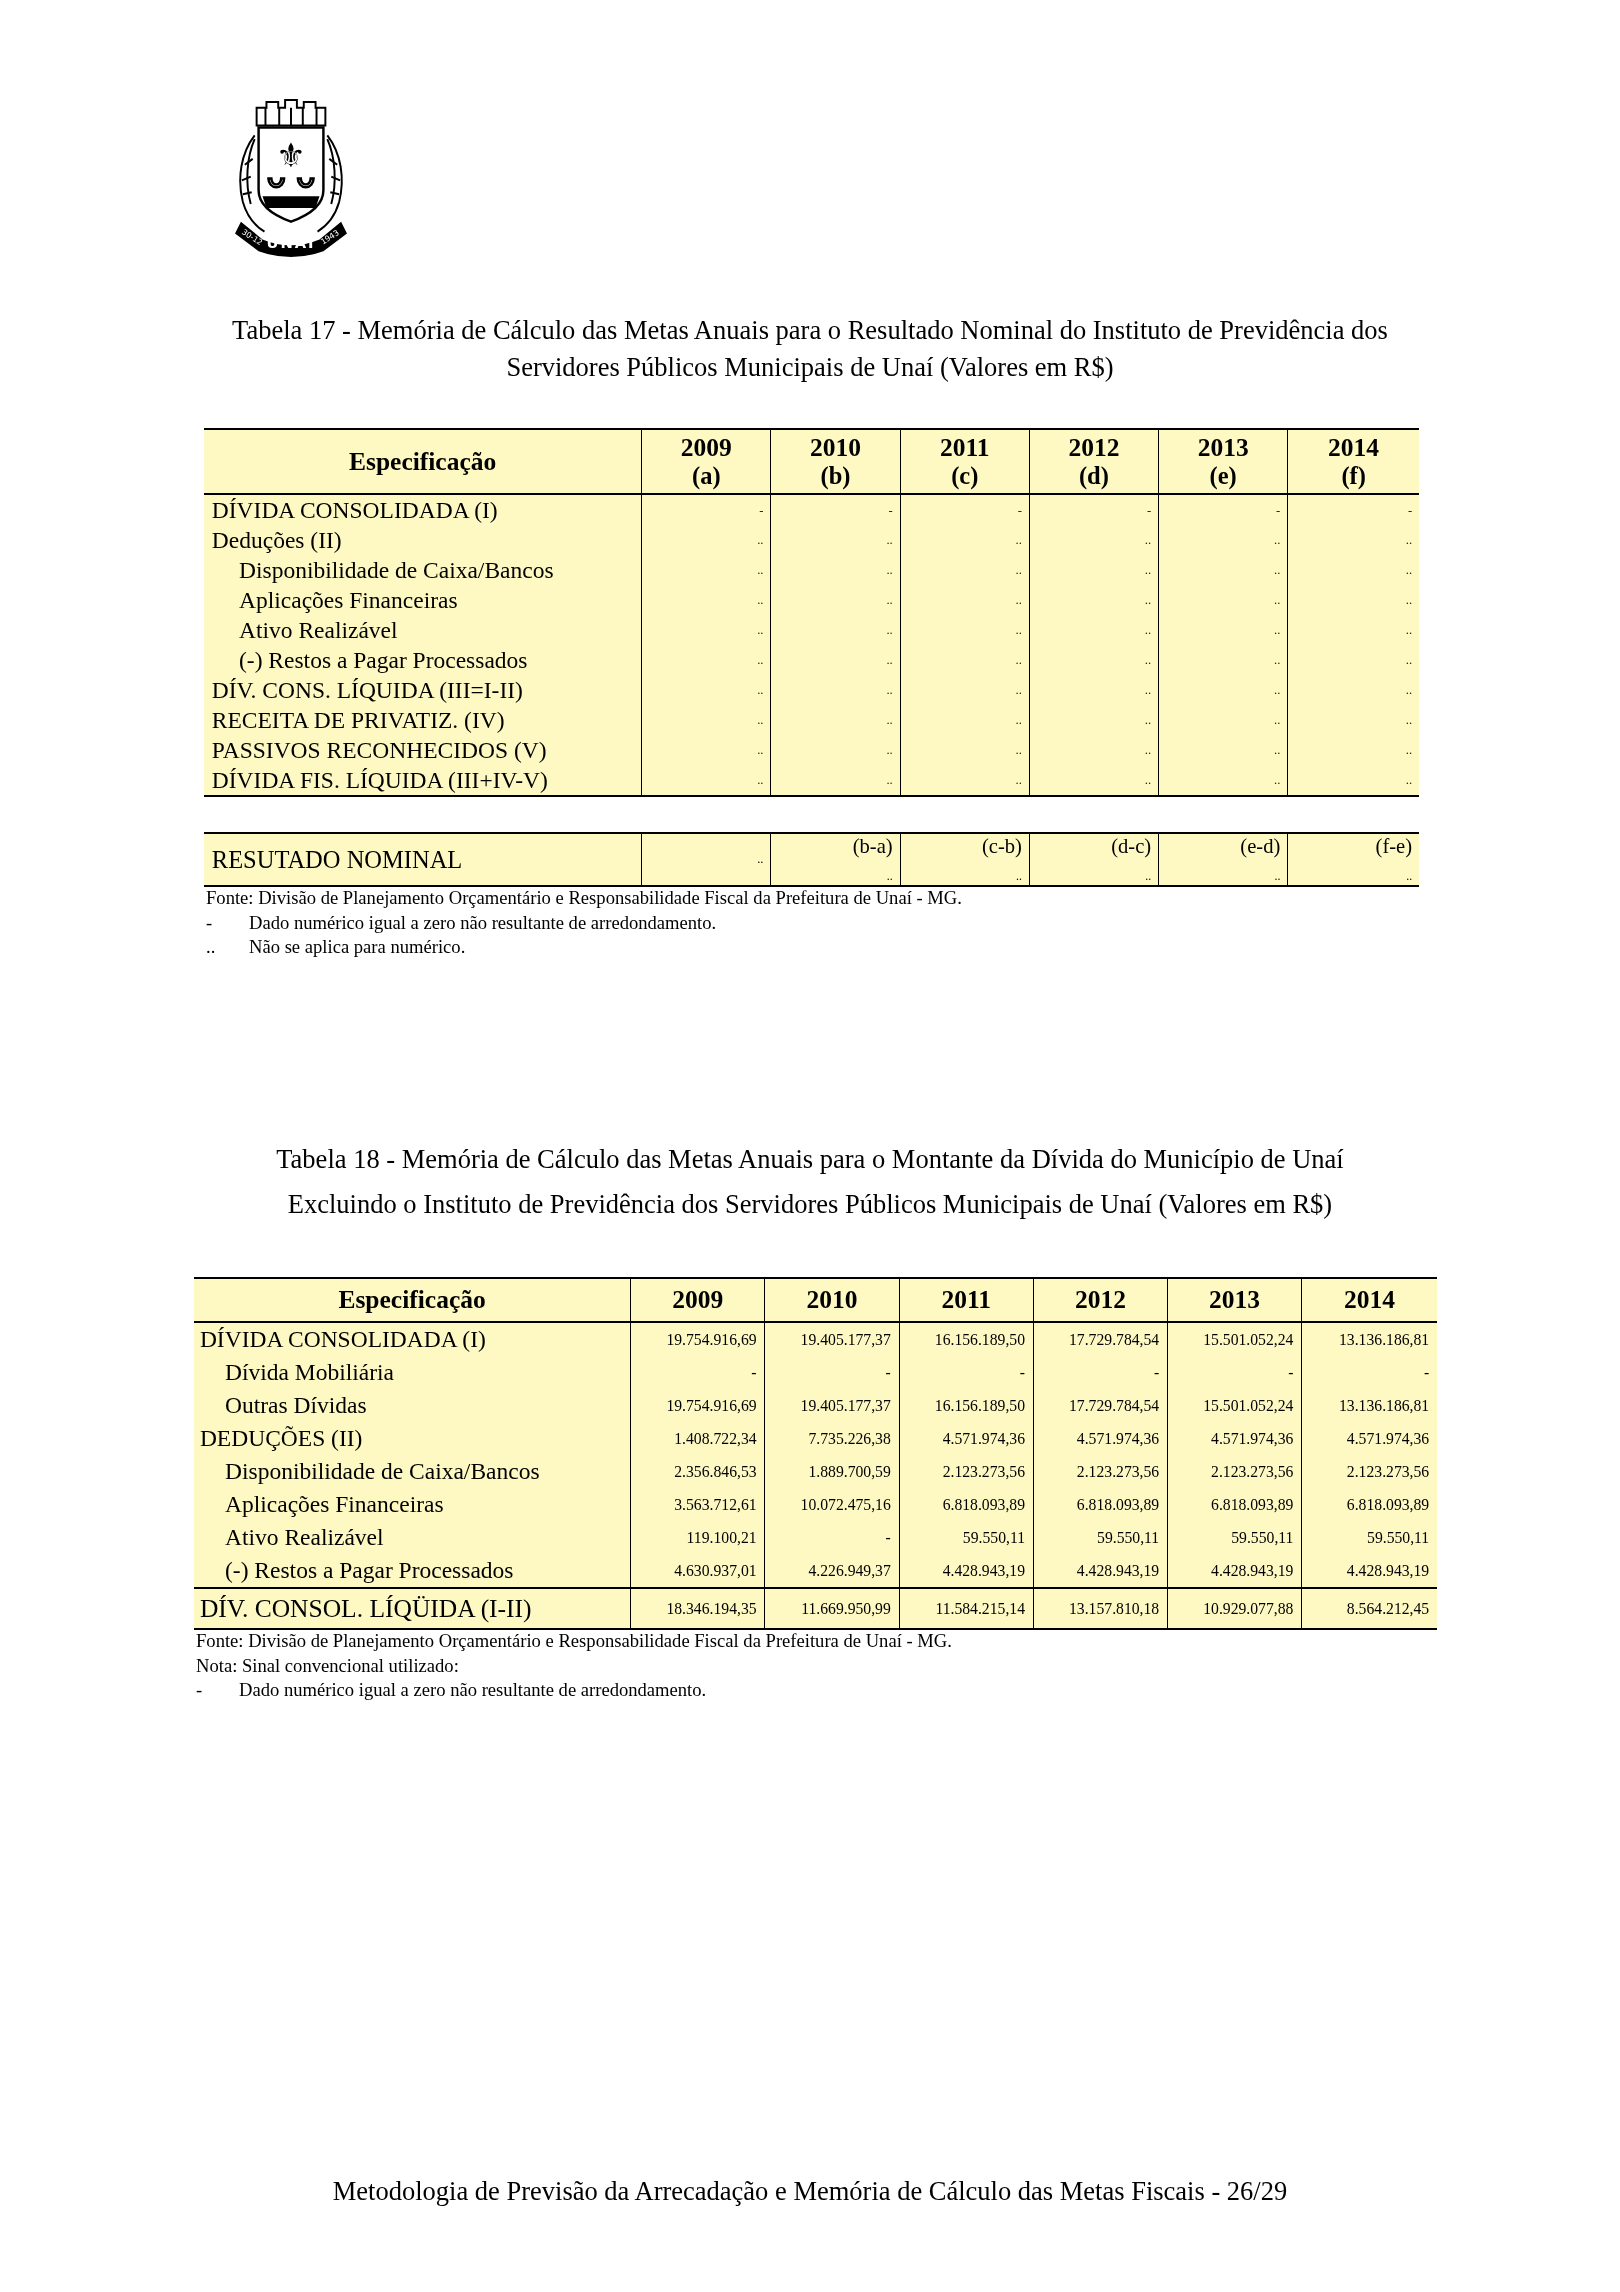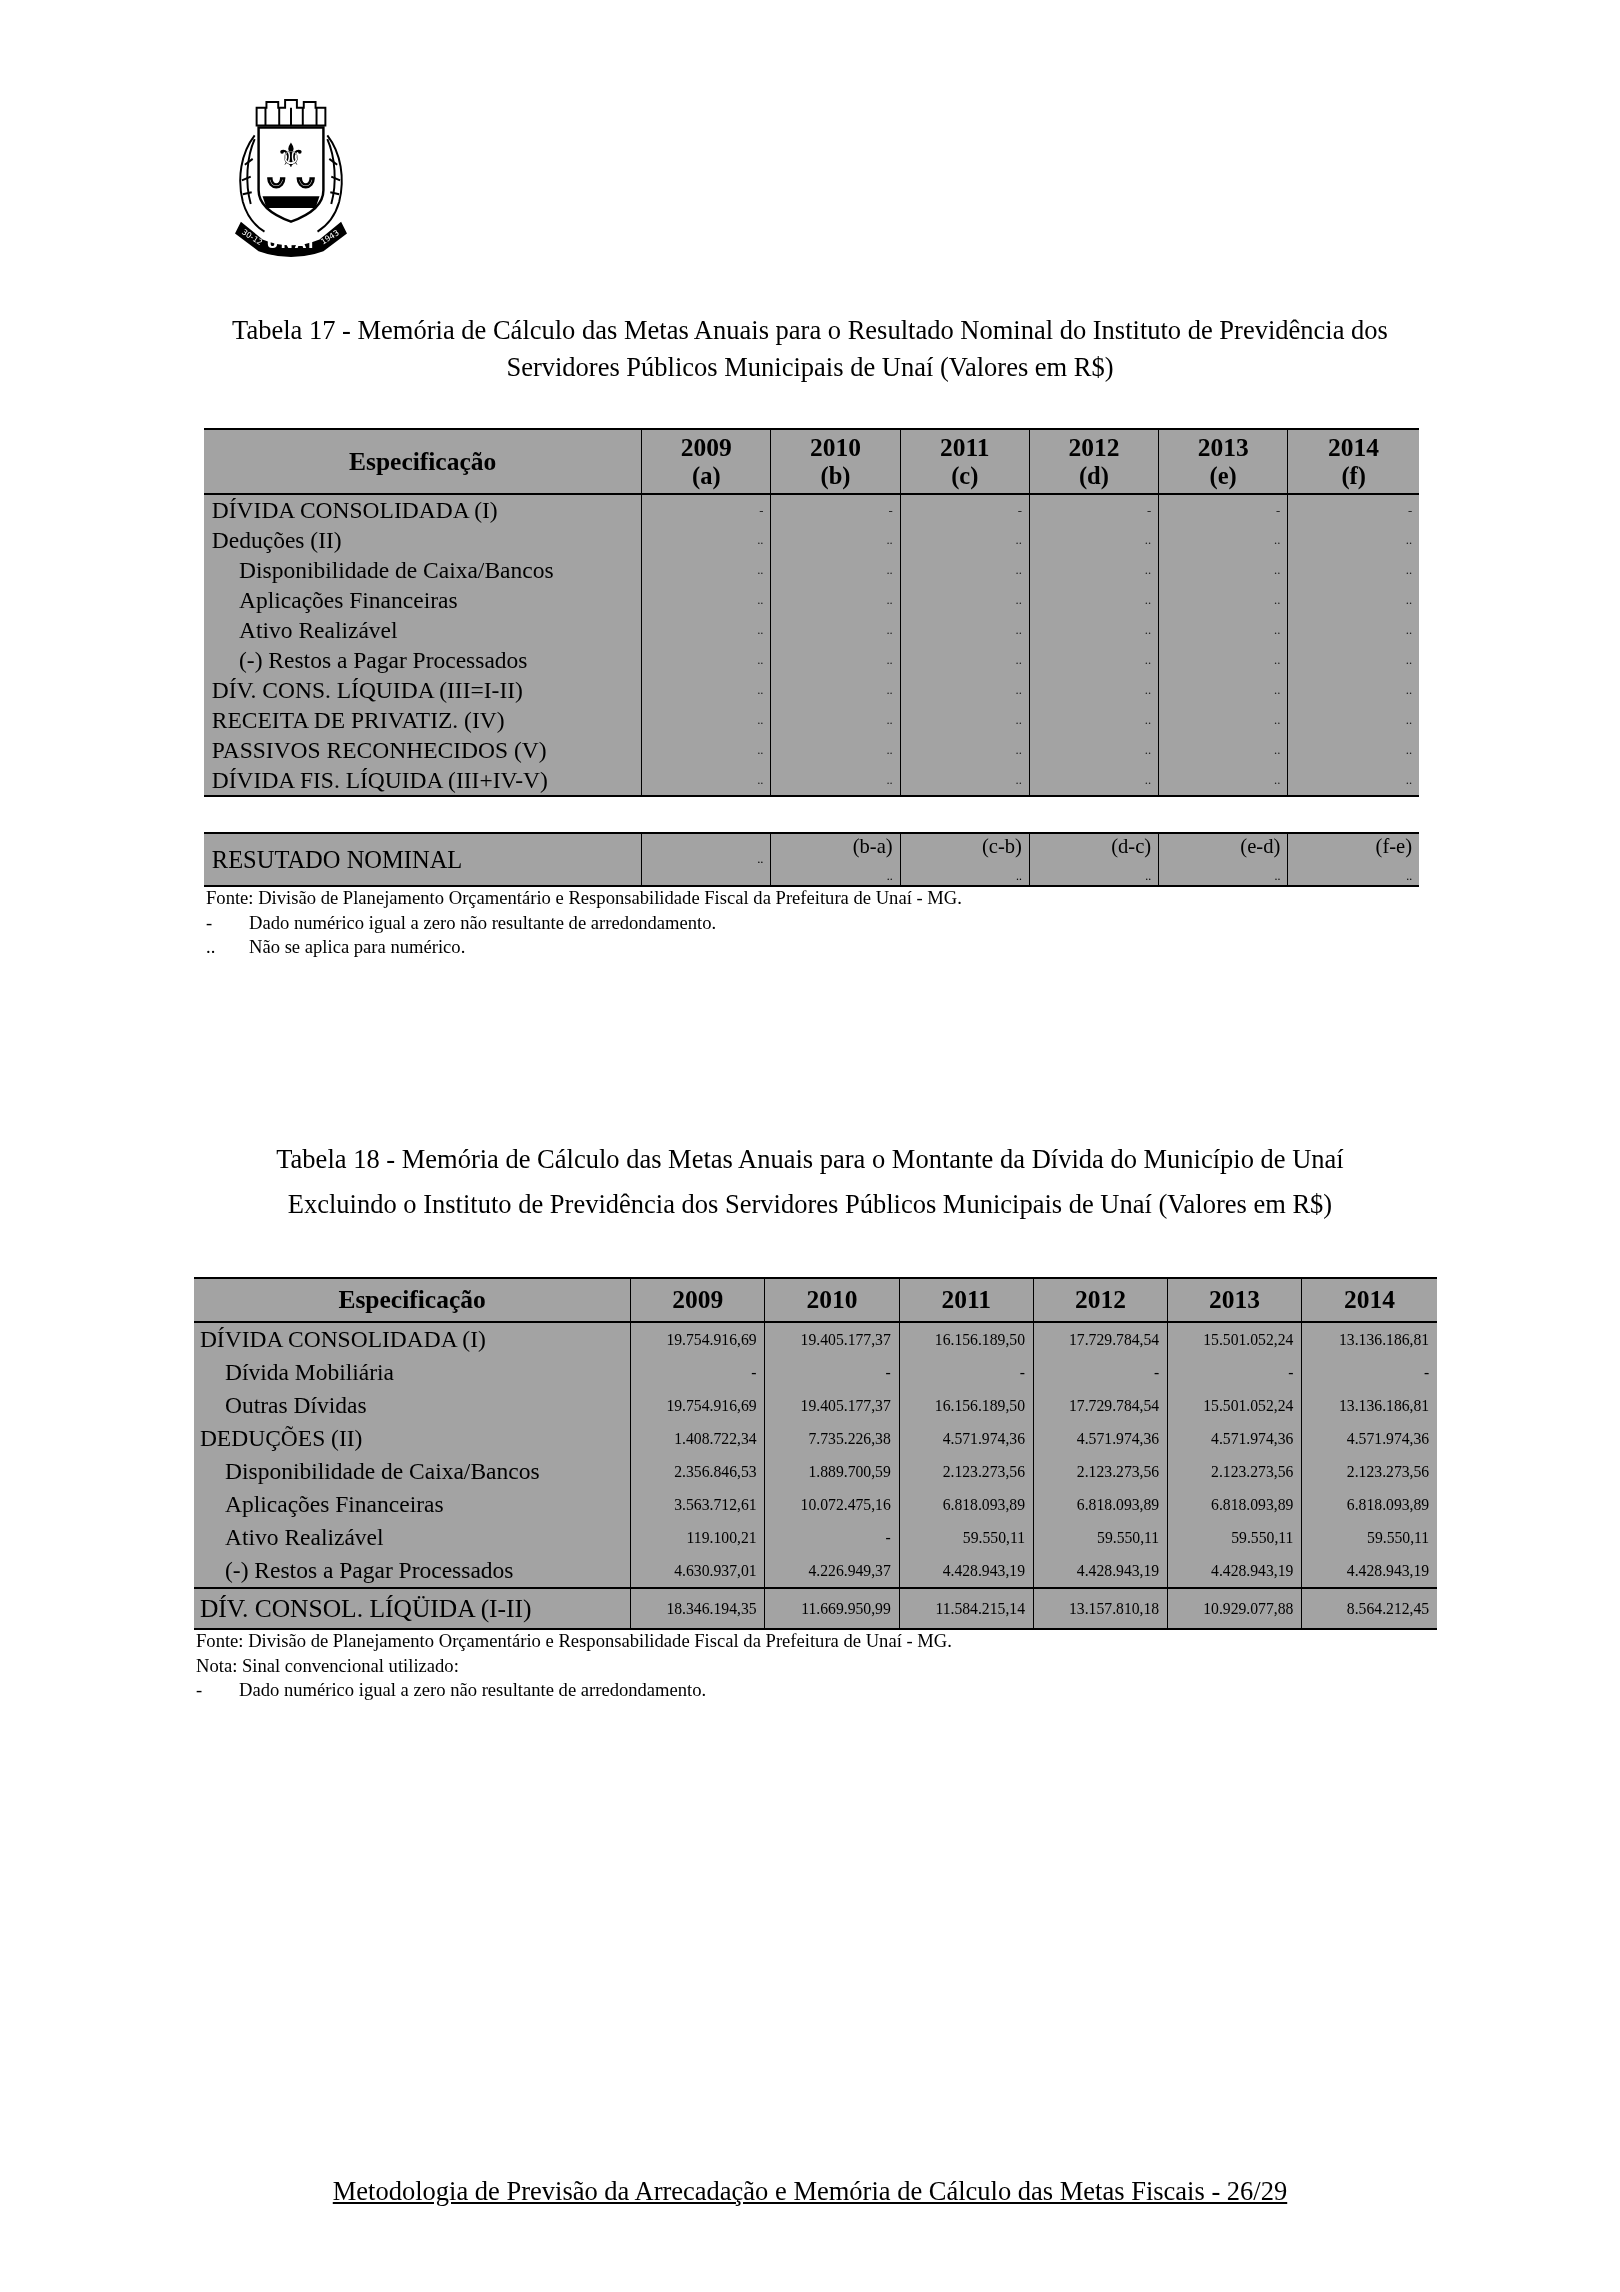--- a/index.html
+++ b/index.html
@@ -20,30 +20,30 @@
   .head-l2 { font-weight:bold; font-size:26.5px; line-height:38px; }
   .head-l3 { font-size:26.5px; line-height:37px; }
   .head-l4 { font-style:italic; font-size:24.5px; line-height:38px; }
 
   
   .tbl-title { position:absolute; left:0; right:0; text-align:center; font-size:26.5px; line-height:37px; }
   .t17-title { top:312px; }
   .t17-title .inner { width:1157px; margin:0 auto; }
   .t18-title { top:1137px; line-height:45px; }
   .t18-title .inner { width:1108px; margin:0 auto; }
-  .page-footer { position:absolute; top:2176px; left:0; right:0; text-align:center; font-size:26.5px;text-decoration:underline; }
+  .page-footer { position:absolute; top:2176px; left:0; right:0; text-align:center; font-size:26.5px; }
 
   .notes { position:absolute; font-size:18.6px; line-height:24.5px; }
   .notes-17 { top:886px; left:206px; }
   .notes-18 { top:1629px; left:196px; }
   .note-item { display:flex; }
   .note-mark { width:43px; flex:0 0 auto; }
 
   
-  table.doc { border-collapse:collapse; table-layout:fixed; position:absolute; background:#a3a3a3; }
+  table.doc { border-collapse:collapse; table-layout:fixed; position:absolute; background:#fef9c3; }
   table.doc td, table.doc th { padding:0; overflow:hidden; white-space:nowrap; }
   table.doc th + th, table.doc td + td { border-left:1px solid #000; }
 
   
   .t17 { top:428px; left:204px; width:1215px; border-top:2px solid #000; border-bottom:2px solid #000; }
   .t17 thead th { border-bottom:2px solid #000; height:63px; font-weight:bold; text-align:center; vertical-align:middle; }
   .t17 thead .spec-h { font-size:25.5px; }
   .t17 .year { font-size:25.5px; line-height:27.4px; }
   .t17 .letter { font-size:24.5px; line-height:27.4px; }
   .t17 tbody td { height:30px; vertical-align:middle; }

